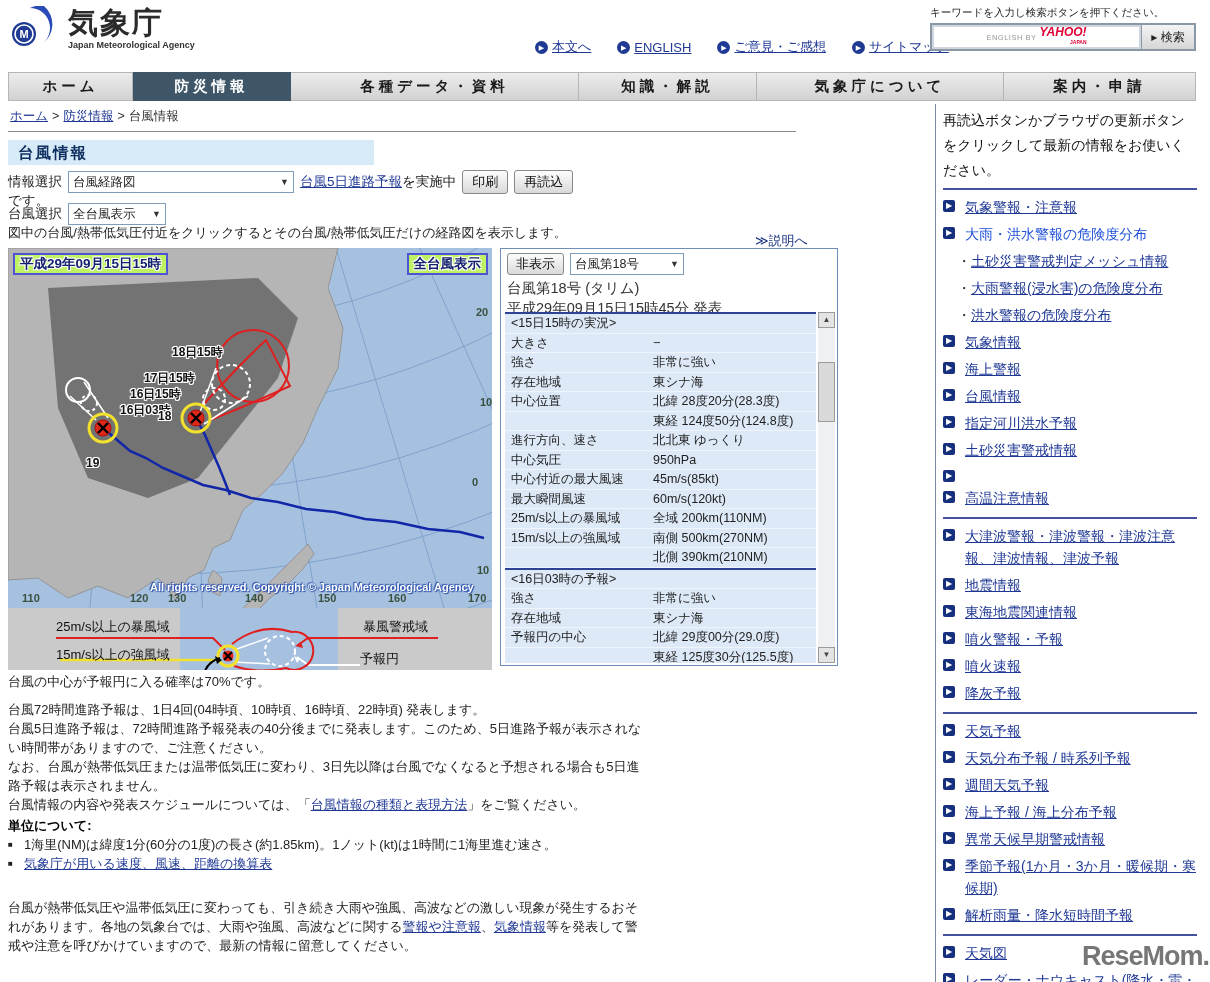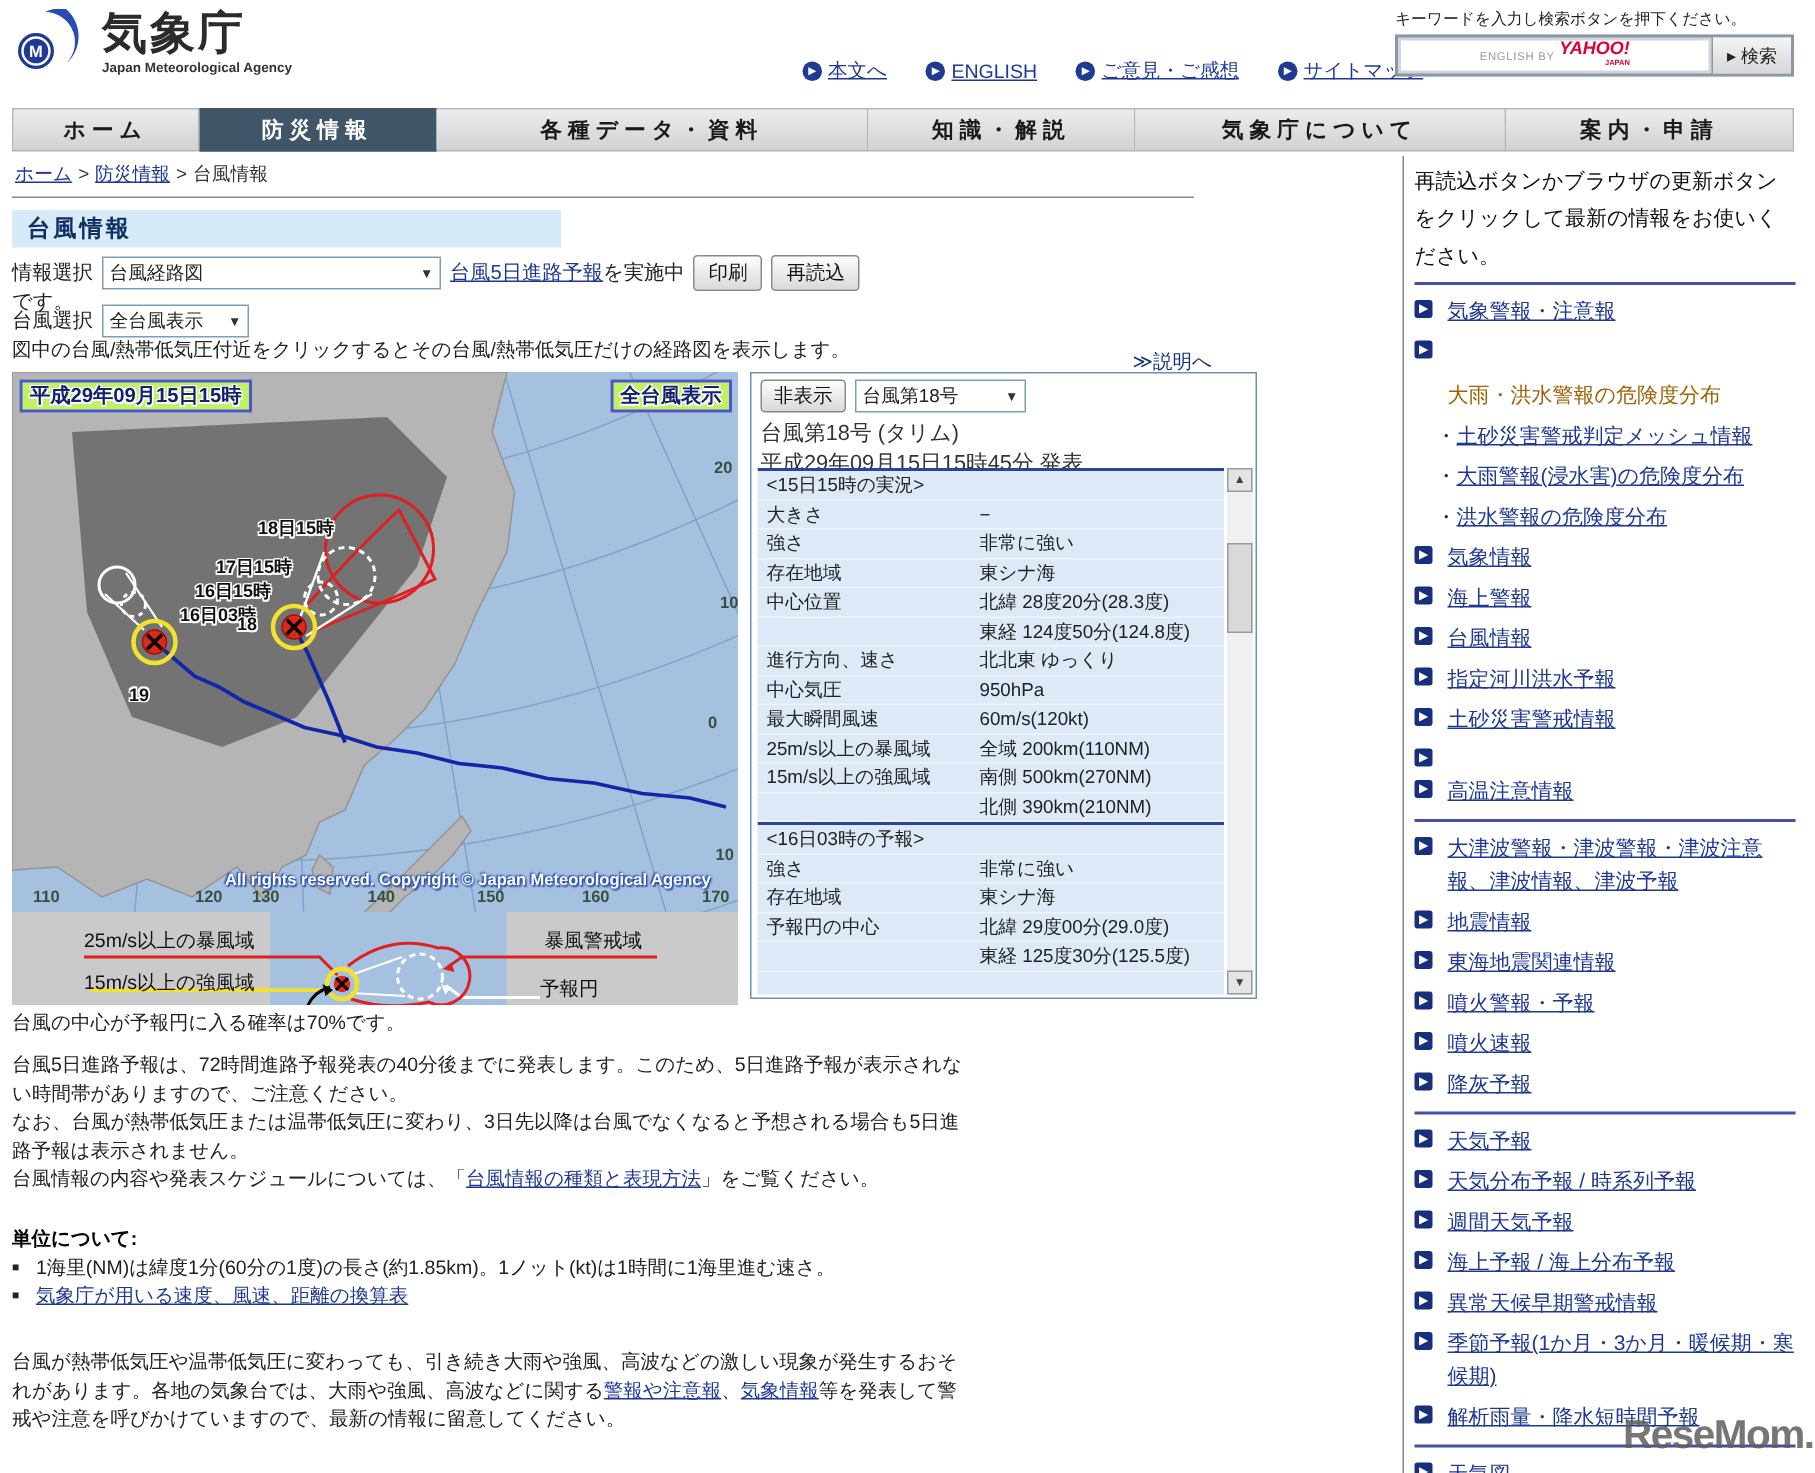--- a/index.html
+++ b/index.html
@@ -100,21 +100,21 @@
   .sidebar{position:absolute;left:935px;top:104px;width:262px;border-left:1px solid #7d8da2;padding-left:7px;box-sizing:border-box;}
   .sb-notice{font-size:14px;line-height:25px;color:#111;padding-top:4px;}
   .sb-div{border-top:2px solid #44519e;margin:5px 0 4px 0;}
   .sb-item{display:flex;font-size:14px;line-height:22px;padding:2px 0 3px 0;}
   .sb-item .bsq{flex:0 0 22px;padding-top:4px;}
   .bsq i{display:block;width:12px;height:12px;background:#16307e;border-radius:2px;color:#fff;font-style:normal;
     font-size:8px;line-height:12px;text-align:center;}
   .sb-item.sub{padding-left:14px;}
   .sb-item.sub .bsq{flex:0 0 10px;padding-top:0;}
   .sb-item .txt{flex:1;}
-  .plain{color:#a16207;text-decoration:none;cursor:default;margin-top:29px;}
+  .plain{color:#1d4ed8;text-decoration:none;cursor:default;}
   
   .wm{position:absolute;left:1082px;top:941px;font-size:27px;font-weight:bold;color:#5f5f5f;opacity:.85;
     letter-spacing:-1px;font-family:"Liberation Sans",sans-serif;}
 </style>
 </head>
 <body>
 
 <div class="header">
   <div class="logo">
     <svg width="52" height="46" viewBox="0 0 52 46">
@@ -350,20 +350,24 @@
       </div>
       <div class="prow">
         <div class="pl">進行方向、速さ</div>
         <div class="pv">北北東 ゆっくり</div>
       </div>
       <div class="prow">
         <div class="pl">中心気圧</div>
         <div class="pv">950hPa</div>
       </div>
       <div class="prow">
+        <div class="pl">中心付近の最大風速</div>
+        <div class="pv">45m/s(85kt)</div>
+      </div>
+      <div class="prow">
         <div class="pl">最大瞬間風速</div>
         <div class="pv">60m/s(120kt)</div>
       </div>
       <div class="prow">
         <div class="pl">25m/s以上の暴風域</div>
         <div class="pv">全域 200km(110NM)</div>
       </div>
       <div class="prow">
         <div class="pl">15m/s以上の強風域</div>
         <div class="pv">南側 500km(270NM)</div>
@@ -395,20 +399,21 @@
     </div>
   <div class="sb">
     <div class="sbtn up">▲</div>
     <div class="thumb"></div>
     <div class="sbtn dn">▼</div>
   </div>
 </div>
 
 <div class="prob">台風の中心が予報円に入る確率は70%です。</div>
 <div class="paras" id="paras">
+    <div><span>台風72時間進路予報は、1日4回(04時頃、10時頃、16時頃、22時頃) 発表します。</span></div>
     <div><span>台風5日進路予報は、72時間進路予報発表の40分後までに発表します。このため、5日進路予報が表示されない時間帯がありますので、ご注意ください。</span></div>
     <div><span>なお、台風が熱帯低気圧または温帯低気圧に変わり、3日先以降は台風でなくなると予想される場合も5日進路予報は表示されません。</span></div>
     <div><span>台風情報の内容や発表スケジュールについては、「</span><a class="lnk">台風情報の種類と表現方法</a><span>」をご覧ください。</span></div>
   </div>
 <div class="units-head">単位について:</div>
 <div class="units" id="units">
     <div class="ubullet">
       <span class="sq">■</span>
       <span><span>1海里(NM)は緯度1分(60分の1度)の長さ(約1.85km)。1ノット(kt)は1時間に1海里進む速さ。</span></span>
     </div>

